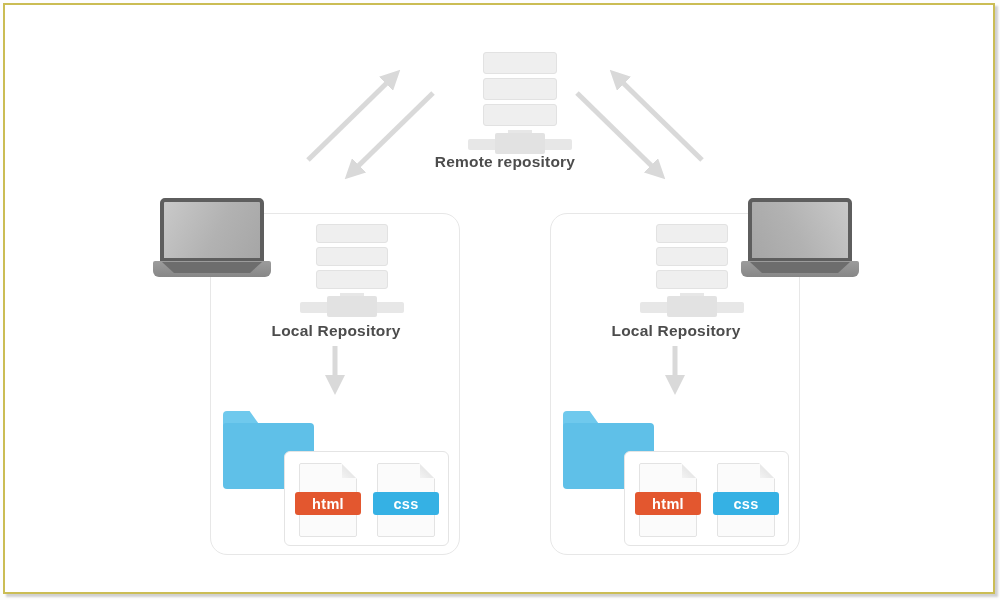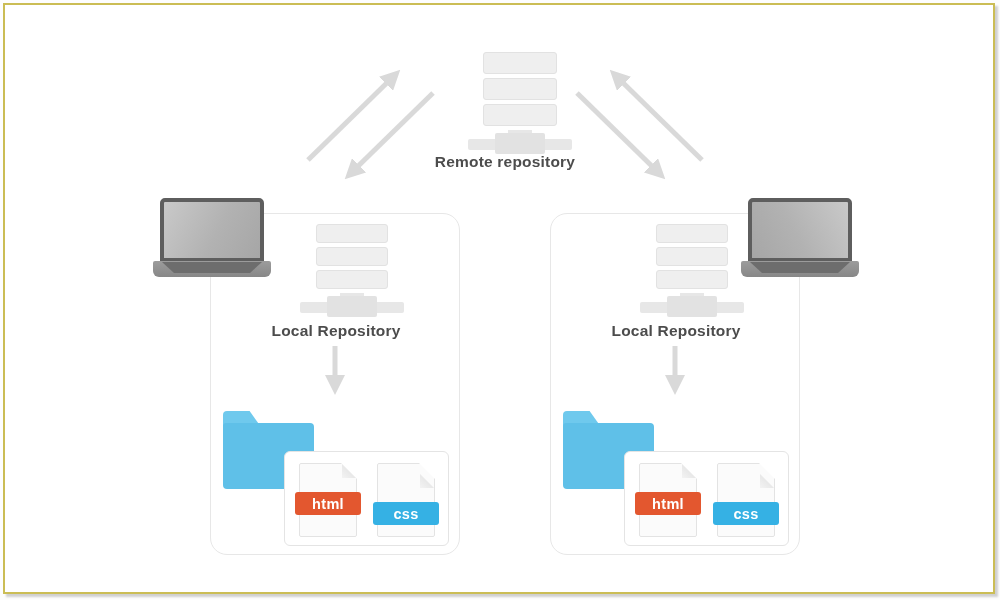--- a/index.html
+++ b/index.html
@@ -97,21 +97,21 @@
   }
   .badge{
     position:absolute;left:-4px;right:-4px;top:29px;height:23px;
     border-radius:3px;color:#ffffff;font-weight:700;font-size:14.5px;
     display:flex;align-items:center;justify-content:center;letter-spacing:0.3px;
   }
   .badge--html{background:#e3572f;}
   .badge--css{background:#35b1e4;}
   .badge-wrap{position:absolute;top:11px;width:58px;height:96px;pointer-events:none;}
   .badge-wrap--html{left:14px;}
-  .badge-wrap--css{left:92px;margin-top:10px;}
+  .badge-wrap--css{left:92px;}
 </style>
 </head>
 <body>
 
 <div class="frame">
   <div class="canvas">
 
     <svg class="arrows" width="1000" height="600" viewBox="0 0 1000 600">
       <defs>
         <marker id="arw" viewBox="0 0 10 10" refX="7" refY="5" markerWidth="4" markerHeight="4" orient="auto">

